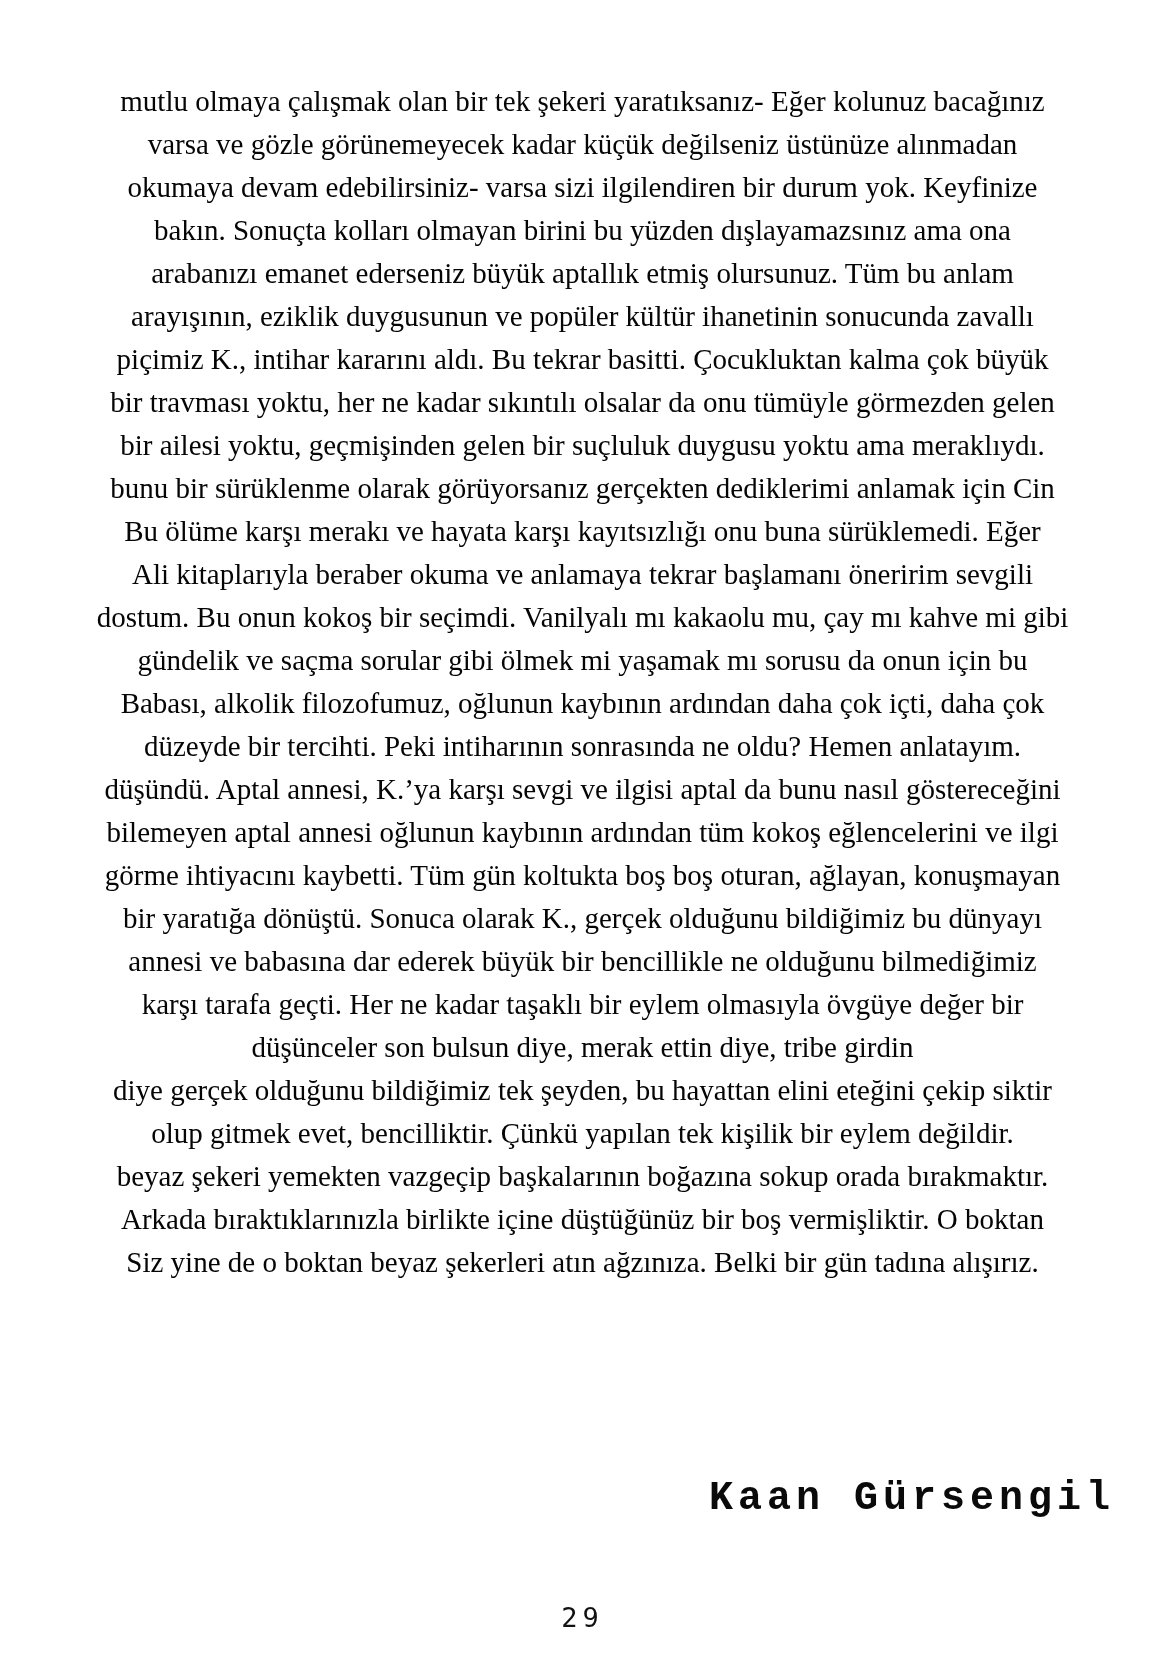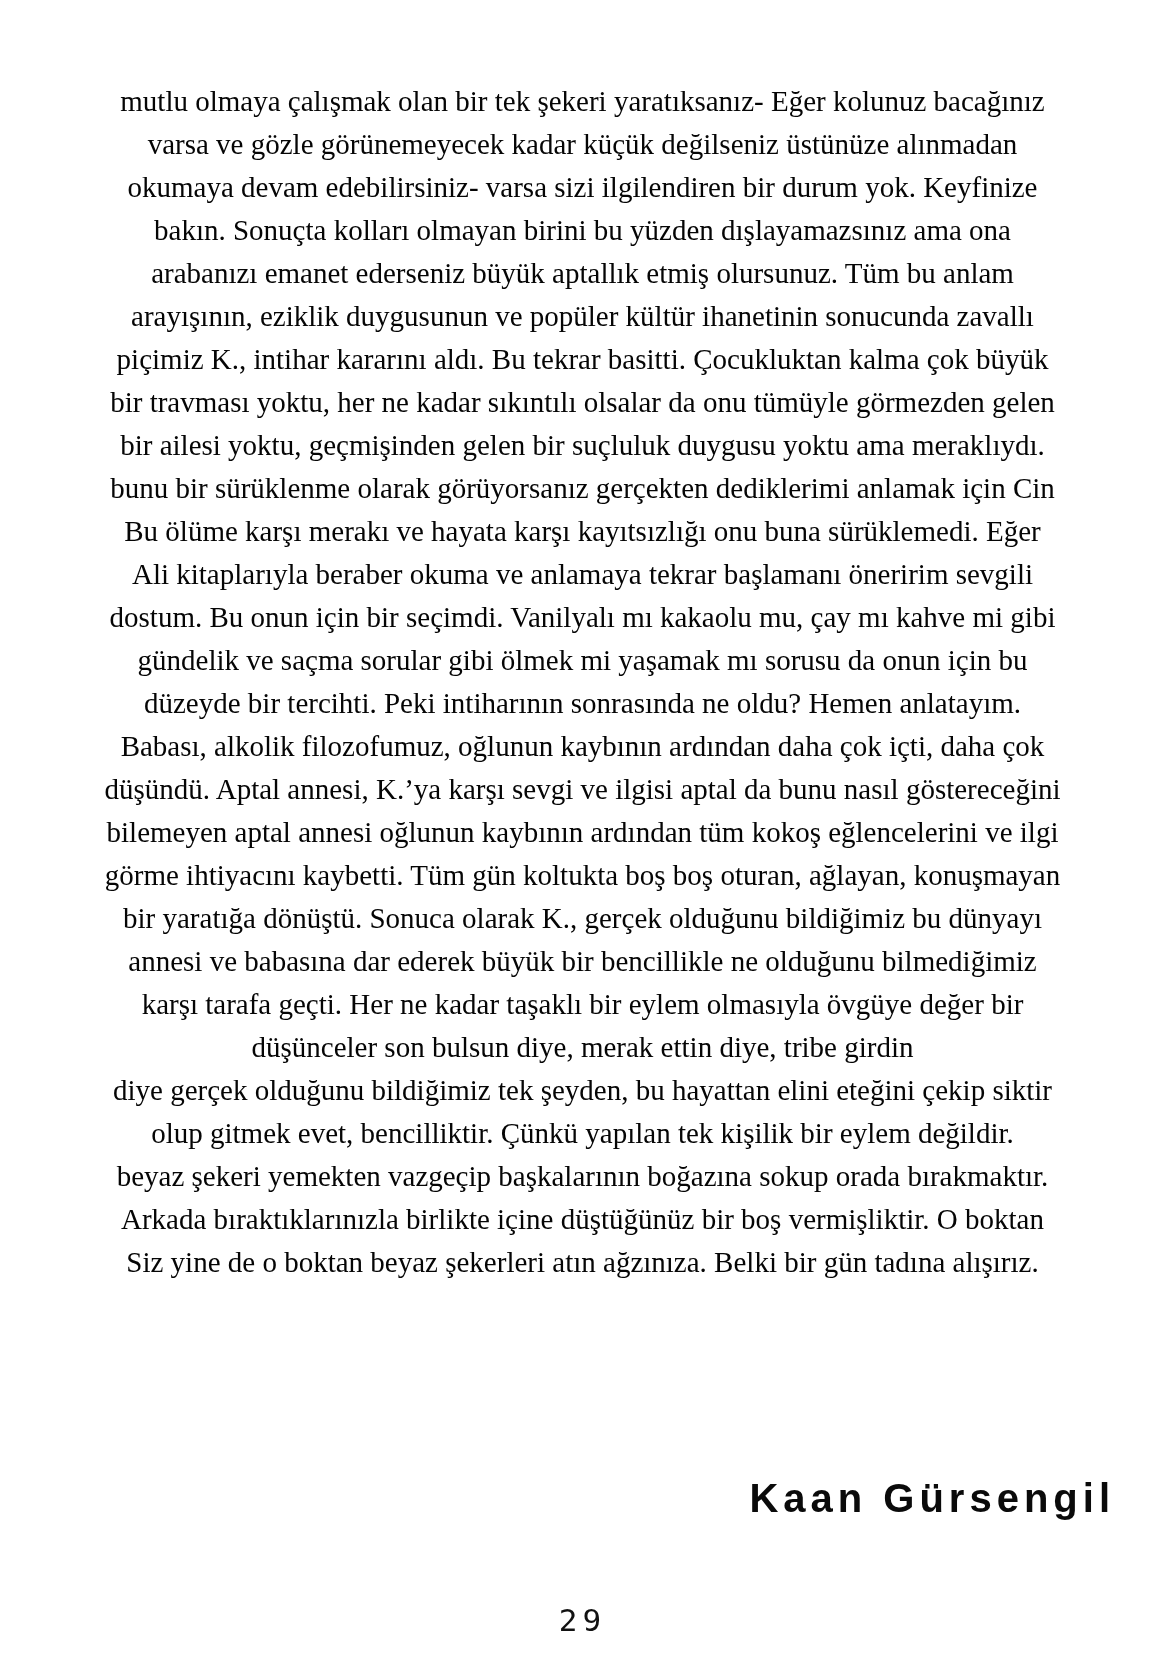--- a/index.html
+++ b/index.html
@@ -26,35 +26,35 @@
     line-height: 43px;
     color: #050505;
   }
   .body-text .line {
     white-space: nowrap;
   }
   .signature {
     position: absolute;
     top: 1476px;
     right: 50px;
-    font-family: Liberation Sans, sans-serif;
+    font-family: Liberation Mono, monospace;
     font-size: 40px;
     font-weight: 700;
     letter-spacing: 5px;
     color: #0a0a0a;
     white-space: nowrap;
   }
   .page-number {
     position: absolute;
     top: 1602px;
     left: 0;
     width: 100%;
     text-align: center;
     font-family: "DejaVu Sans Mono", monospace;
-    font-size: 31px;
+    font-size: 27px;
     letter-spacing: 5px;
     color: #111111;
   }
 </style>
 </head>
 <body>
 
 <div class="page">
 
   <div class="body-text">
@@ -63,24 +63,24 @@
       <div class="line">okumaya devam edebilirsiniz- varsa sizi ilgilendiren bir durum yok. Keyfinize</div>
       <div class="line">bakın. Sonuçta kolları olmayan birini bu yüzden dışlayamazsınız ama ona</div>
       <div class="line">arabanızı emanet ederseniz büyük aptallık etmiş olursunuz. Tüm bu anlam</div>
       <div class="line">arayışının, eziklik duygusunun ve popüler kültür ihanetinin sonucunda zavallı</div>
       <div class="line">piçimiz K., intihar kararını aldı. Bu tekrar basitti. Çocukluktan kalma çok büyük</div>
       <div class="line">bir travması yoktu, her ne kadar sıkıntılı olsalar da onu tümüyle görmezden gelen</div>
       <div class="line">bir ailesi yoktu, geçmişinden gelen bir suçluluk duygusu yoktu ama meraklıydı.</div>
       <div class="line">bunu bir sürüklenme olarak görüyorsanız gerçekten dediklerimi anlamak için Cin</div>
       <div class="line">Bu ölüme karşı merakı ve hayata karşı kayıtsızlığı onu buna sürüklemedi. Eğer</div>
       <div class="line">Ali kitaplarıyla beraber okuma ve anlamaya tekrar başlamanı öneririm sevgili</div>
-      <div class="line">dostum. Bu onun için bir seçimdi. Vanilyalı mı kakaolu mu, çay mı kahve mi gibi</div>
+      <div class="line">dostum. Bu onun kokoş bir seçimdi. Vanilyalı mı kakaolu mu, çay mı kahve mi gibi</div>
       <div class="line">gündelik ve saçma sorular gibi ölmek mi yaşamak mı sorusu da onun için bu</div>
+      <div class="line">Babası, alkolik filozofumuz, oğlunun kaybının ardından daha çok içti, daha çok</div>
       <div class="line">düzeyde bir tercihti. Peki intiharının sonrasında ne oldu? Hemen anlatayım.</div>
-      <div class="line">Babası, alkolik filozofumuz, oğlunun kaybının ardından daha çok içti, daha çok</div>
       <div class="line">düşündü. Aptal annesi, K.’ya karşı sevgi ve ilgisi aptal da bunu nasıl göstereceğini</div>
       <div class="line">bilemeyen aptal annesi oğlunun kaybının ardından tüm kokoş eğlencelerini ve ilgi</div>
       <div class="line">görme ihtiyacını kaybetti. Tüm gün koltukta boş boş oturan, ağlayan, konuşmayan</div>
       <div class="line">bir yaratığa dönüştü.  Sonuca olarak K., gerçek olduğunu bildiğimiz bu dünyayı</div>
       <div class="line">annesi ve babasına dar ederek büyük bir bencillikle ne olduğunu bilmediğimiz</div>
       <div class="line">karşı tarafa geçti. Her ne kadar taşaklı bir eylem olmasıyla övgüye değer bir</div>
       <div class="line">düşünceler son bulsun diye, merak ettin diye, tribe girdin</div>
       <div class="line">diye gerçek olduğunu bildiğimiz tek şeyden, bu hayattan elini eteğini çekip siktir</div>
       <div class="line">olup gitmek evet, bencilliktir. Çünkü yapılan tek kişilik bir eylem değildir.</div>
       <div class="line">beyaz şekeri yemekten vazgeçip başkalarının boğazına sokup orada bırakmaktır.</div>

